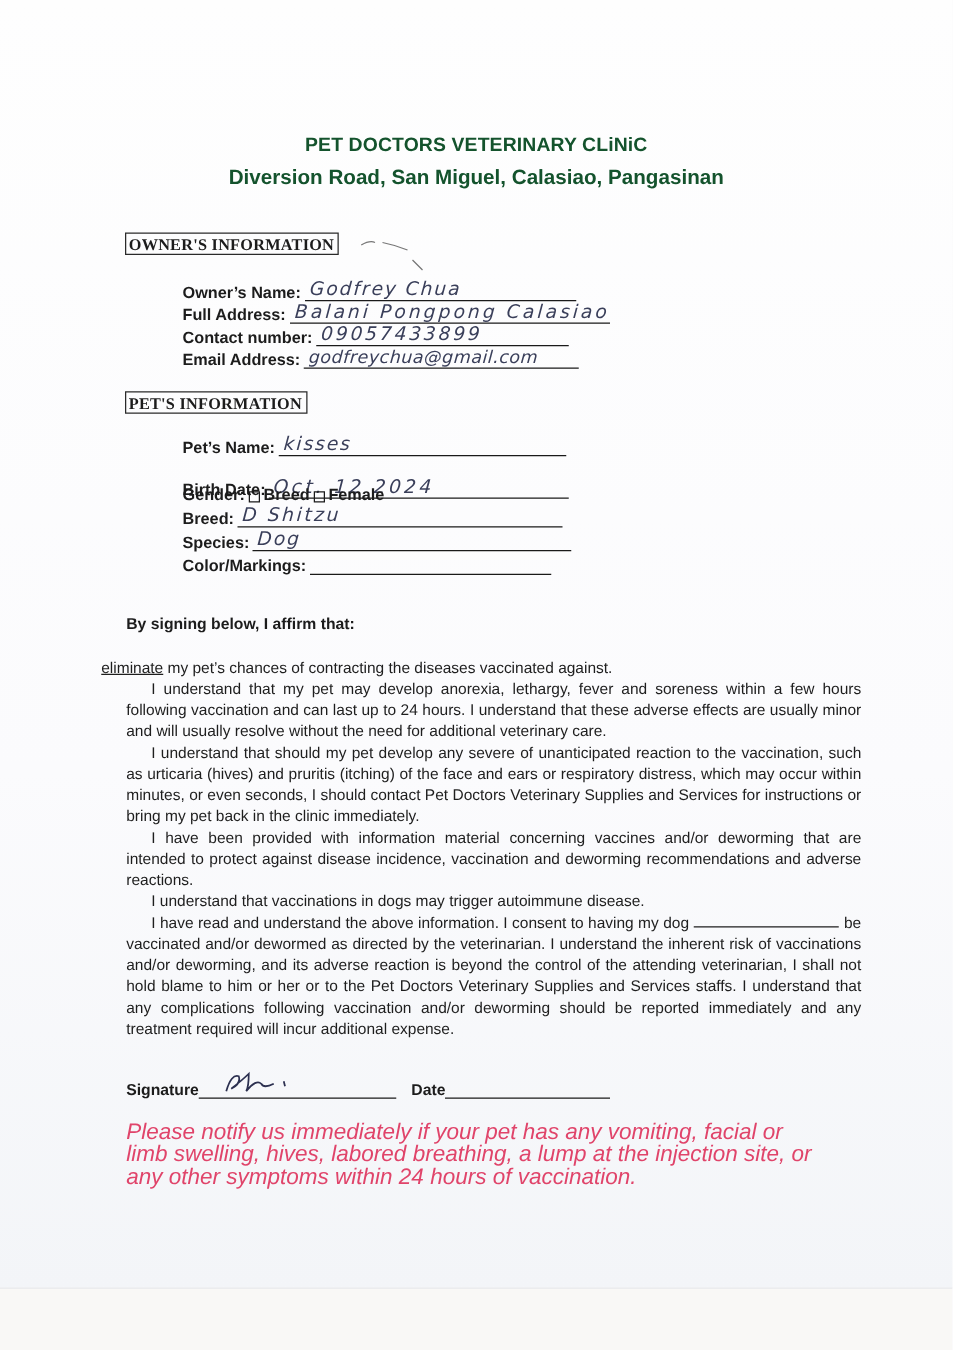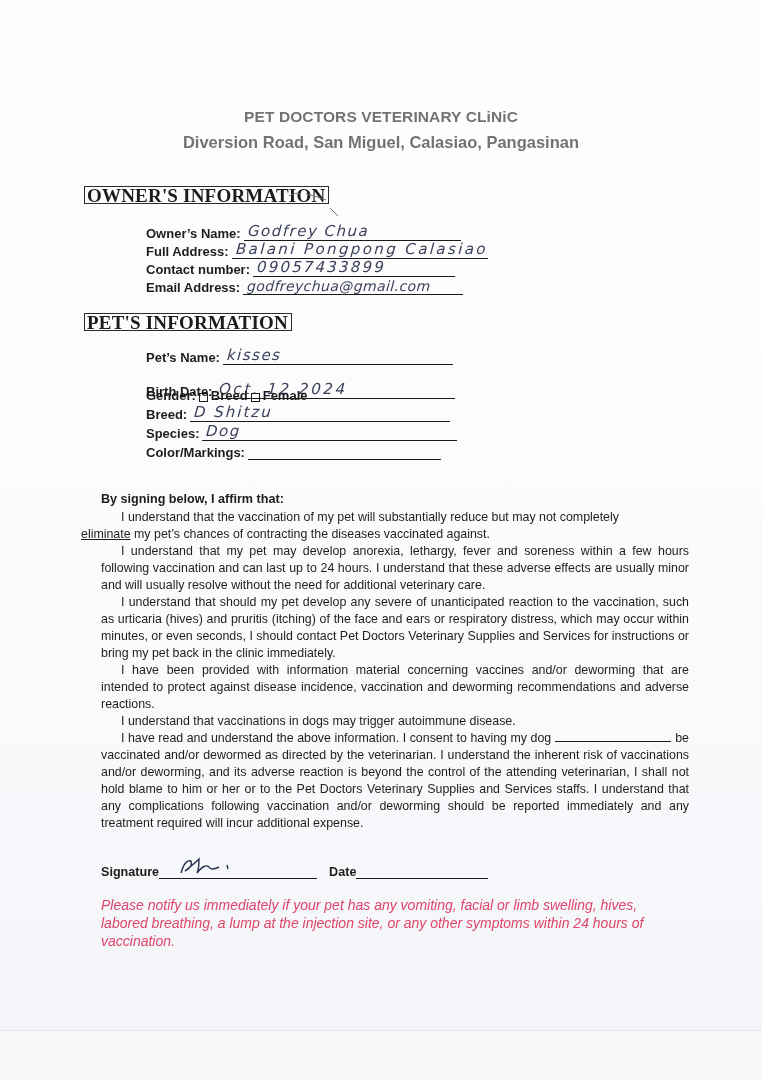--- a/index.html
+++ b/index.html
@@ -13,30 +13,30 @@
   .page {
     position: absolute; left: 0; top: 0; width: 762px; height: 1030px;
     background: linear-gradient(180deg, #fefefe 0%, #fbfbfd 60%, #f3f5f8 100%);
   }
   .page-bottom {
     position: absolute; left: 0; top: 1030px; width: 762px; height: 50px;
     background: #f9f8f6; border-top: 1px solid #e6e8ec;
   }
   .title {
     position: absolute; left: 0; width: 762px; text-align: center;
-    font-weight: bold; color: #737373;
+    font-weight: bold; color: #14532d;
   }
   .t1 { top: 108px; font-size: 15.5px; letter-spacing: 0.1px; }
   .t2 { top: 133px; font-size: 16.5px; }
 
   .section-box {
-    position: absolute; left: 84px;
+    position: absolute; left: 100px;
     border: 1.5px solid #2a2a2a;
     font-family: "Liberation Serif", serif; font-weight: bold;
-    font-size: 19px; padding: 1px 3px 0 2px; line-height: 15px;
+    font-size: 13px; padding: 1px 3px 0 2px; line-height: 15px;
     letter-spacing: 0.2px;
   }
   .owner-box { top: 186px; }
   .pet-box { top: 313px; }
 
   .field {
     position: absolute; left: 146px; font-weight: bold; font-size: 13px;
     white-space: nowrap; display: flex; align-items: flex-end; height: 17px;
   }
   .field .lbl { margin-right: 3px; text-align: center; }
@@ -59,21 +59,21 @@
   .affirm-head { position: absolute; left: 101px; top: 492px; font-weight: bold; font-size: 12.6px; }
   .u { text-decoration: underline; }
 
   .sig-row { position: absolute; top: 862px; left: 101px; font-weight: bold; font-size: 12.6px; display: flex; align-items: flex-end; text-align: right; }
   .sig-line { width: 158px; border-bottom: 1.3px solid #1a1a1a; height: 16px; position: relative; margin-right: 12px; }
   .date-line { width: 132px; border-bottom: 1.3px solid #1a1a1a; height: 16px; }
   .sig-scribble { position: absolute; left: 16px; bottom: 1px; }
 
   .notice {
     position: absolute; left: 101px; top: 896px; width: 560px;
-    font-style: italic; color: #e0446a; font-size: 14px; line-height: 18px;
+    font-style: italic; color: #e0446a; font-size: 18px; line-height: 18px;
   }
   .blank { display: inline-block; width: 116px; border-bottom: 1px solid #1e1e1e; height: 11px; margin: 0 4px; }
   .checkbox { display: inline-block; width: 7px; height: 7px; border: 1px solid #1a1a1a; margin: 0 3px 1px 3px; }
   .stray { position: absolute; }
 </style>
 </head>
 <body>
 
 <div class="page"></div>
 <div class="page-bottom"></div>
@@ -146,21 +146,21 @@
 </div>
 <div class="field" style="top:443px">
   <span class="lbl">Color/Markings:</span>
   <span class="line" style="width:193px">
       <span class="hand"></span>
     </span>
 </div>
 
 <div class="affirm-head">By signing below, I affirm that:</div>
 <div class="body-text" style="top:509px">
-  <p><span>I understand that the vaccination of my pet will substantially reduce but may not completely</span><br><span style="display:inline-block;margin-left:-20px"></span><span class="u">eliminate</span><span> my pet’s chances of contracting the diseases vaccinated against.</span></p>
+  <p><br><span style="display:inline-block;margin-left:-20px"></span><span class="u">eliminate</span><span> my pet’s chances of contracting the diseases vaccinated against.</span></p>
   <p>I understand that my pet may develop anorexia, lethargy, fever and soreness within a few hours following vaccination and can last up to 24 hours. I understand that these adverse effects are usually minor and will usually resolve without the need for additional veterinary care.</p>
   <p>I understand that should my pet develop any severe of unanticipated reaction to the vaccination, such as urticaria (hives) and pruritis (itching) of the face and ears or respiratory distress, which may occur within minutes, or even seconds, I should contact Pet Doctors Veterinary Supplies and Services for instructions or bring my pet back in the clinic immediately.</p>
   <p>I have been provided with information material concerning vaccines and/or deworming that are intended to protect against disease incidence, vaccination and deworming recommendations and adverse reactions.</p>
   <p>I understand that vaccinations in dogs may trigger autoimmune disease.</p>
   <p><span>I have read and understand the above information. I consent to having my dog</span><span class="blank"></span><span>be vaccinated and/or dewormed as directed by the veterinarian. I understand the inherent risk of vaccinations and/or deworming, and its adverse reaction is beyond the control of the attending veterinarian, I shall not hold blame to him or her or to the Pet Doctors Veterinary Supplies and Services staffs. I understand that any complications following vaccination and/or deworming should be reported immediately and any treatment required will incur additional expense.</span></p>
 </div>
 
 <div class="sig-row">
   <span>Signature</span>
   <span class="sig-line">

